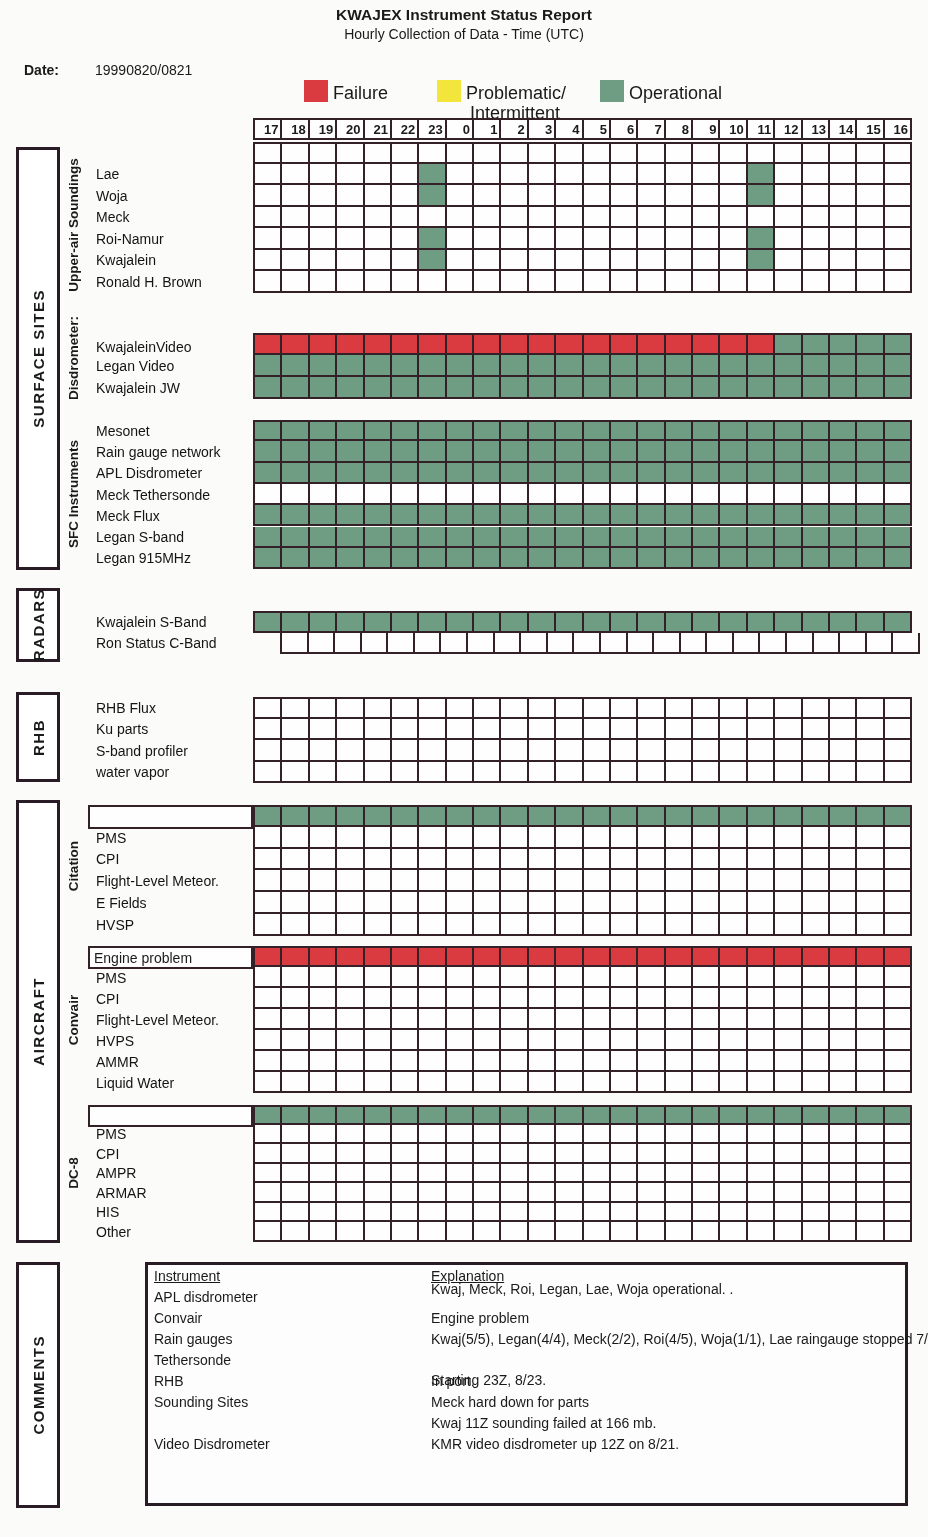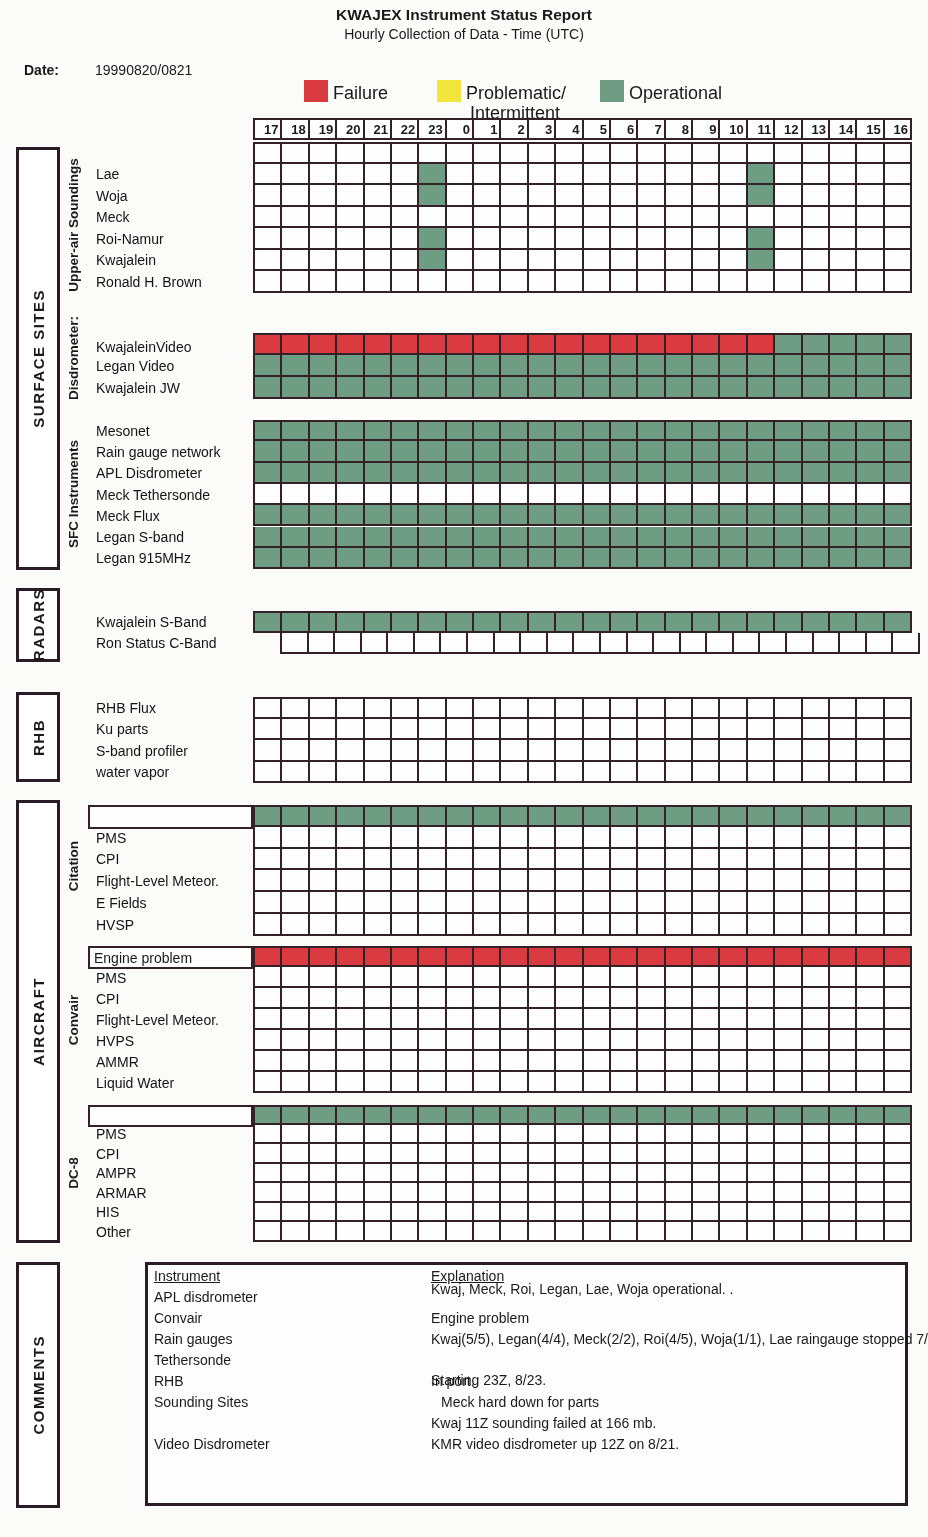--- a/index.html
+++ b/index.html
@@ -1286,20 +1286,20 @@
         <div class="c-cell" style="left: 283px; top: 16px;">Kwaj, Meck, Roi, Legan, Lae, Woja operational. .</div>
         <div class="c-cell" style="left: 6px; top: 45px;">Convair</div>
         <div class="c-cell" style="left: 283px; top: 45px;">Engine problem</div>
         <div class="c-cell" style="left: 6px; top: 66px;">Rain gauges</div>
         <div class="c-cell" style="left: 283px; top: 66px;">Kwaj(5/5), Legan(4/4), Meck(2/2), Roi(4/5), Woja(1/1), Lae raingauge stopped 7/24.</div>
         <div class="c-cell" style="left: 6px; top: 87px;">Tethersonde</div>
         <div class="c-cell" style="left: 283px; top: 87px; margin-top: 20px;">Starting 23Z, 8/23.</div>
         <div class="c-cell" style="left: 6px; top: 108px;">RHB</div>
         <div class="c-cell" style="left: 283px; top: 108px;">In port.</div>
         <div class="c-cell" style="left: 6px; top: 129px;">Sounding Sites</div>
-        <div class="c-cell" style="left: 283px; top: 129px; margin-left: 10px;">Meck hard down for parts</div>
+        <div class="c-cell" style="left: 283px; top: 129px;">Meck hard down for parts</div>
         <div class="c-cell" style="left: 6px; top: 150px;"></div>
         <div class="c-cell" style="left: 283px; top: 150px;">Kwaj 11Z sounding failed at 166 mb.</div>
         <div class="c-cell" style="left: 6px; top: 171px;">Video Disdrometer</div>
         <div class="c-cell" style="left: 283px; top: 171px;">KMR video disdrometer up 12Z on 8/21.</div>
       </div>
   </div>
 </div>
 
 </body></html>

